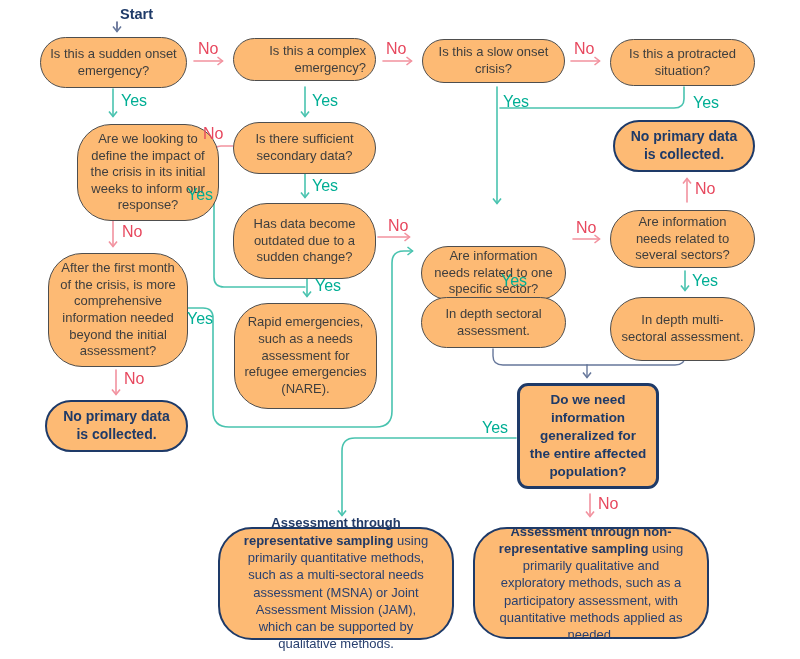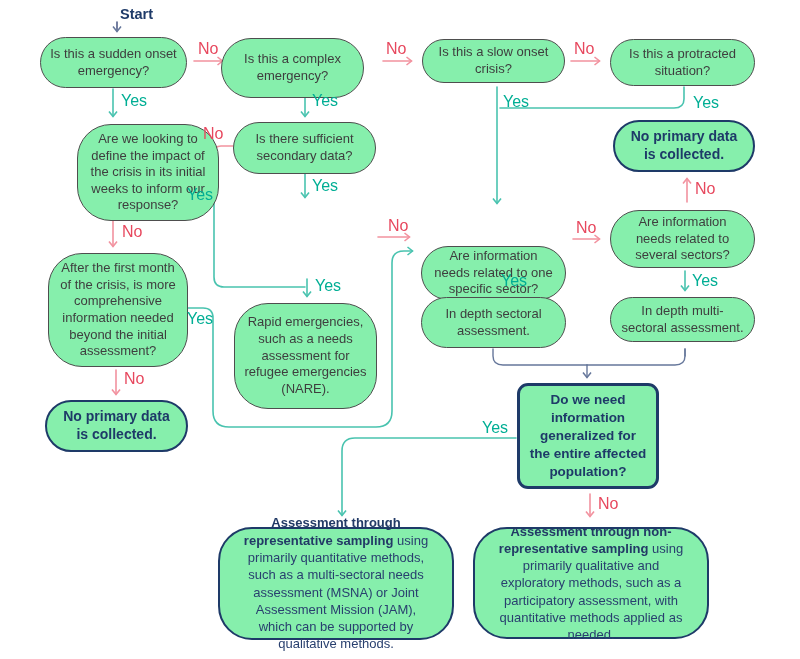--- a/index.html
+++ b/index.html
@@ -2,21 +2,21 @@
 <html><head>
 <meta charset="utf-8">
 <style>
   html,body{margin:0;padding:0;background:#fff;}
   .canvas{
     position:relative;width:800px;height:659px;background:#ffffff;overflow:hidden;
     font-family:"Liberation Sans", sans-serif;
   }
   svg.connectors{position:absolute;left:0;top:0;z-index:1;}
   .node{
-    position:absolute;z-index:2;box-sizing:border-box;background:#86efac;
+    position:absolute;z-index:2;box-sizing:border-box;background:#fdba74;
     display:flex;align-items:center;justify-content:center;text-align:center;
     border:1.5px solid #4E4E4E;border-radius:34px;color:#3E3E3E;
     font-size:13px;line-height:1.28;padding:4px 9px;
   }
   .navy-pill{border:2.5px solid #1E3A68;color:#1E3A68;font-weight:bold;font-size:14px;}
   .navy-box{border:3.5px solid #1E3A68;border-radius:11px;color:#1E3A68;font-weight:bold;font-size:13.5px;line-height:1.33;}
   .navy-outline{border:2px solid #1E3A68;border-radius:34px;color:#29406F;font-size:13px;line-height:1.33;padding:6px 22px;}
   .navy-outline b{color:#223A66;}
   .lbl{position:absolute;z-index:3;font-weight:normal;font-size:16px;line-height:1;}
   .lbl.yes{color:#00AE94;}
@@ -76,57 +76,60 @@
       <path stroke="#49C3AF" d="M516 438 H355 Q342 438 342 451 V515" marker-end="url(#ah-teal)"></path>
       <path stroke="#F2929F" d="M590 494 V516" marker-end="url(#ah-pink)"></path>
     </g>
   </svg>
 
   <div class="start-lbl" style="left:100px;top:6px;">Start</div>
 
   <div class="node" style="left:40px;top:37px;width:147px;height:51px;">
       <span>Is this a sudden onset emergency?</span>
     </div>
-  <div class="node" style="left:221px;top:38px;width:143px;height:60px;">
+  <div class="node" style="left:233px;top:38px;width:143px;height:43px;text-align:right;">
       <span>Is this a complex emergency?</span>
     </div>
   <div class="node" style="left:422px;top:39px;width:143px;height:44px;">
       <span>Is this a slow onset crisis?</span>
     </div>
   <div class="node" style="left:610px;top:39px;width:145px;height:47px;">
       <span>Is this a protracted situation?</span>
     </div>
 
   <div class="node" style="left:45px;top:124px;width:142px;height:97px;margin-left:32px;">
       <span>Are we looking to define the impact of the crisis in its initial weeks to inform our response?</span>
     </div>
   <div class="node" style="left:233px;top:122px;width:143px;height:52px;">
       <span>Is there sufficient secondary data?</span>
     </div>
   <div class="node navy-pill" style="left:613px;top:120px;width:142px;height:52px;">
       <span>No primary data is collected.</span>
     </div>
 
+  <div class="node" style="left:233px;top:203px;width:143px;height:76px;">
+      <span>Has data become outdated due to a sudden change?</span>
+    </div>
   <div class="node" style="left:421px;top:210px;width:145px;height:54px;margin-top:36px;">
       <span>Are information needs related to one specific sector?</span>
     </div>
   <div class="node" style="left:610px;top:210px;width:145px;height:58px;">
       <span>Are information needs related to several sectors?</span>
     </div>
 
   <div class="node" style="left:48px;top:253px;width:140px;height:114px;">
       <span>After the first month of the crisis, is more comprehensive information needed beyond the initial assessment?</span>
     </div>
   <div class="node" style="left:234px;top:303px;width:143px;height:106px;">
       <span>Rapid emergencies, such as a needs assessment for refugee emergencies (NARE).</span>
     </div>
   <div class="node" style="left:421px;top:297px;width:145px;height:51px;">
       <span>In depth sectoral assessment.</span>
     </div>
-  <div class="node" style="left:610px;top:297px;width:145px;height:45px;">
+  <div class="node" style="left:610px;top:297px;width:145px;height:64px;">
       <span>In depth multi-sectoral assessment.</span>
     </div>
 
   <div class="node navy-pill" style="left:45px;top:400px;width:143px;height:52px;">
       <span>No primary data is collected.</span>
     </div>
   <div class="node navy-box" style="left:517px;top:383px;width:142px;height:106px;">
       <span>Do we need information generalized for the entire affected population?</span>
     </div>
 

